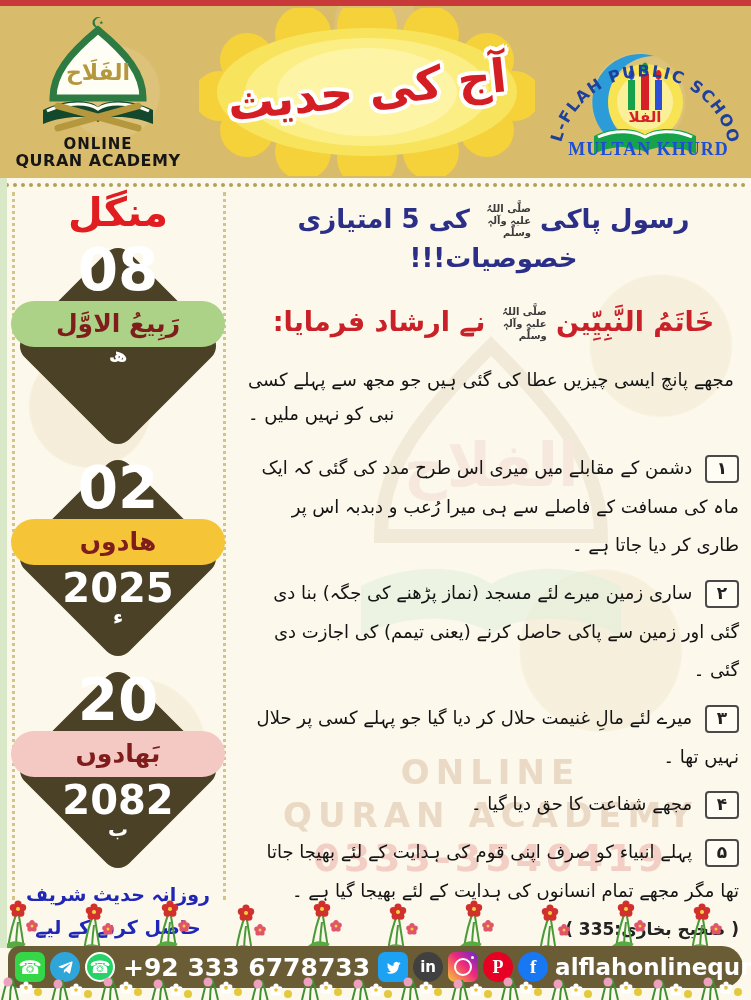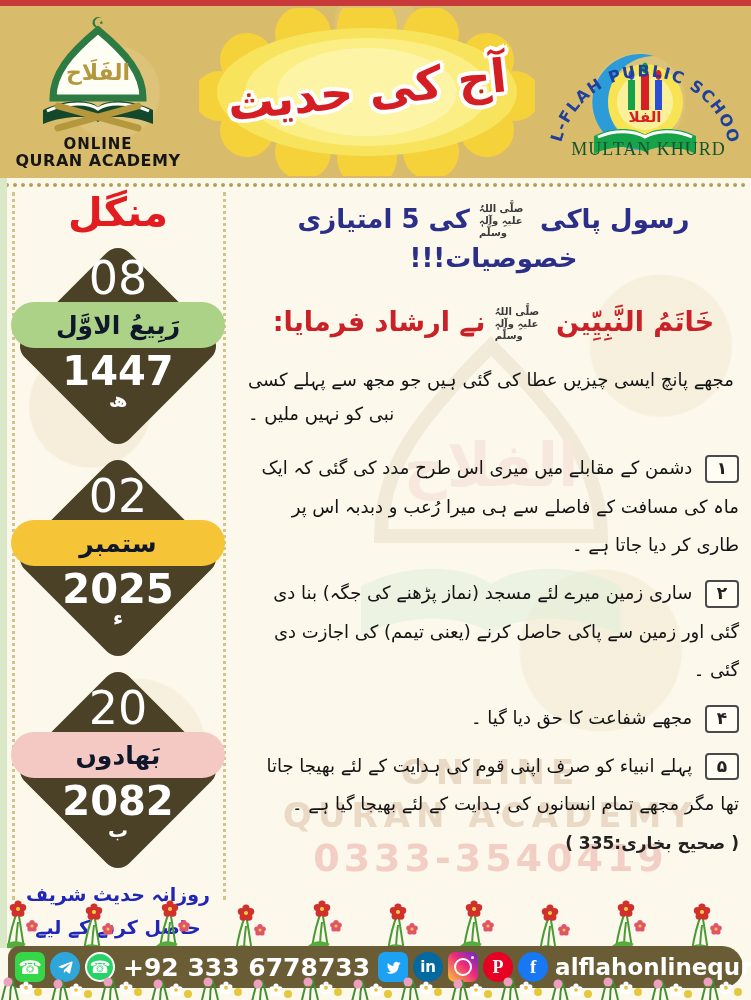--- a/index.html
+++ b/index.html
@@ -28,78 +28,78 @@
   .logo-left .en1{font-size:15px;font-weight:bold;color:#161616;letter-spacing:1px;line-height:1.1;}
   .logo-left .en2{font-size:16px;font-weight:bold;color:#161616;letter-spacing:.5px;line-height:1.15;}
   .banner{position:relative;flex:1;height:170px;}
   .banner svg{position:absolute;left:50%;top:50%;transform:translate(-50%,-50%);}
   .banner .cal{position:absolute;left:50%;top:50%;transform:translate(-50%,-54%) rotate(-6deg);
     font-size:46px;font-weight:bold;color:#d41e24;white-space:nowrap;direction:rtl;
     text-shadow:-3px -3px 0 #fff,3px -3px 0 #fff,-3px 3px 0 #fff,3px 3px 0 #fff,
                  0 -4px 0 #fff,0 4px 0 #fff,-4px 0 0 #fff,4px 0 0 #fff,0 0 2px #2c8a3e;}
   .logo-right{position:relative;width:205px;height:148px;text-align:center;}
   .logo-right .city{position:absolute;bottom:6px;left:8px;right:0;font-family:"Liberation Serif",serif;
-    font-size:18px;font-weight:normal;color:#14532d;letter-spacing:1px;}
+    font-size:18px;font-weight:bold;color:#1d4ed8;letter-spacing:1px;}
 
   .dotline{position:absolute;top:183px;left:5px;right:5px;border-top:4px dotted #b2a159;z-index:3;}
   .vdot{position:absolute;top:192px;bottom:100px;border-left:3px dotted #d3c48c;z-index:1;}
   .vdot.a{left:12px;} .vdot.b{left:223px;}
 
   
   .sidebar{position:absolute;top:186px;left:6px;width:224px;height:716px;z-index:2;}
   .day-name{margin-top:2px;text-align:center;font-size:40px;font-weight:bold;color:#e11d21;direction:rtl;line-height:1.2;}
   .dwrap{position:relative;width:216px;margin:0 auto;}
   .dwrap.d1{height:212px;margin-top:4px;}
   .dwrap.d2{height:200px;margin-top:6px;}
   .dwrap.d3{height:200px;margin-top:12px;}
   .diamond{position:absolute;left:50%;top:50%;width:148px;height:148px;
     transform:translate(-50%,-50%) rotate(45deg);background:#4b4126;border-radius:16px;}
   .dcol{position:absolute;inset:0;display:flex;flex-direction:column;align-items:center;}
-  .dnum{margin-top:14px;font-size:46px;font-weight:normal;color:#fff;line-height:1.05;}
+  .dnum{font-size:58px;font-weight:bold;color:#fff;line-height:1.05;}
   .dband{width:214px;height:46px;border-radius:24px;display:flex;align-items:center;justify-content:center;
-    font-size:25px;font-weight:bold;color:#0f172a;direction:rtl;line-height:1;}
+    font-size:25px;font-weight:bold;color:#7f1d1d;direction:rtl;line-height:1;}
   .band-green{background:#acd287;} .band-yellow{background:#f6c437;} .band-pink{background:#f5c9c3;}
   .dyear{font-size:40px;font-weight:bold;color:#fff;line-height:1.05;margin-top:2px;}
   .dera{font-size:20px;font-weight:bold;color:#fff;line-height:1;margin-top:-2px;direction:rtl;}
   .contact-note{margin:8px auto 0;width:212px;text-align:center;direction:rtl;
     font-size:19px;font-weight:bold;color:#2026b5;line-height:1.75;}
 
   
   .content{position:absolute;top:186px;left:234px;right:4px;height:716px;direction:rtl;z-index:2;}
   .watermark{position:absolute;inset:0;z-index:0;pointer-events:none;text-align:center;}
   .watermark svg{position:absolute;left:50%;top:150px;transform:translateX(-50%);opacity:.5;}
   .wmtext{position:absolute;left:0;right:0;top:565px;direction:ltr;
     font-size:34px;font-weight:bold;color:#ead9c4;letter-spacing:6px;line-height:1.25;}
   .wmnum{position:absolute;left:0;right:0;top:650px;direction:ltr;
     font-size:38px;font-weight:bold;color:#f3cec5;letter-spacing:4px;}
   .ctext{position:relative;z-index:1;padding:4px 8px 0 14px;}
   .title1{margin-top:10px;text-align:center;font-size:26px;font-weight:bold;color:#2b2f88;line-height:1.5;}
   .title2{margin-top:24px;text-align:center;font-size:27px;font-weight:bold;color:#c92127;line-height:1.5;}
   .hon{display:inline-block;font-size:10px;font-weight:bold;color:#3a3a3a;width:52px;
-       line-height:1.2;text-align:left;vertical-align:middle;}
+       line-height:1.2;text-align:right;vertical-align:middle;}
   .intro{margin-top:20px;font-size:18px;color:#141414;font-weight:500;line-height:1.9;text-align:left;}
   .hitem{margin-top:9px;font-size:18px;color:#141414;font-weight:500;line-height:2.15;text-align:right;}
   .numbox{display:inline-block;min-width:22px;padding:0 4px;margin-left:7px;border:2px solid #4a4a4a;
     border-radius:4px;background:#fffdf4;text-align:center;font-size:17px;font-weight:bold;color:#222;line-height:1.4;}
   .ref{font-size:17px;font-weight:bold;color:#222;white-space:nowrap;}
 
   
   .flowers{position:absolute;left:0;right:0;z-index:3;}
   .flowers.top{top:900px;height:52px;}
   .flowers.bottom{top:976px;height:24px;z-index:5;}
   .footer-bar{position:absolute;left:8px;right:8px;top:946px;height:42px;background:#6a5c34;
     border-radius:12px 22px 22px 12px;display:flex;align-items:center;gap:5px;padding:0 7px;box-sizing:border-box;z-index:4;}
   .ic{width:30px;height:30px;flex:0 0 auto;display:flex;align-items:center;justify-content:center;
       color:#fff;font-weight:bold;}
   .ic.sq{border-radius:7px;} .ic.ci{border-radius:50%;}
   .ic-phone{background:#35d648;font-size:19px;}
   .ic-telegram{background:#2fa6da;}
   .ic-whatsapp{background:#25d366;border:2px solid #fff;width:26px;height:26px;font-size:17px;}
   .ic-twitter{background:#1da1f2;}
-  .ic-linkedin{background:#0369a1;font-size:15px;}
+  .ic-linkedin{background:#404040;font-size:15px;}
   .ic-insta{background:linear-gradient(45deg,#f9ce34,#ee2a7b 55%,#6228d7);position:relative;}
   .ic-insta .lens{width:14px;height:14px;border:2.5px solid #fff;border-radius:50%;}
   .ic-insta .dot{position:absolute;top:4px;right:4px;width:3px;height:3px;background:#fff;border-radius:50%;}
   .ic-pinterest{background:#e60023;font-size:18px;font-family:"Liberation Serif",serif;}
   .ic-facebook{background:#1877f2;font-size:19px;font-family:"Liberation Serif",serif;}
   .fphone{color:#fff;font-size:25px;font-weight:bold;letter-spacing:0;white-space:nowrap;margin:0 3px;}
   .fhandle{color:#fff;font-size:23px;font-weight:bold;white-space:nowrap;margin-left:2px;}
 </style>
 </head>
 <body>
@@ -178,30 +178,29 @@
   <div class="vdot b"></div>
 
   <aside class="sidebar">
     <div class="day-name">منگل</div>
 
     <div class="dwrap d1">
       <div class="diamond"></div>
       <div class="dcol">
         <div class="dnum">08</div>
         <div class="dband band-green">رَبِیعُ الاوَّل</div>
-        <div class="dyear">1447</div>
         <div class="dera">ھ</div>
       </div>
     </div>
 
     <div class="dwrap d2">
       <div class="diamond"></div>
       <div class="dcol">
         <div class="dnum">02</div>
-        <div class="dband band-yellow">ستمبر</div>
+        <div class="dband band-yellow">ھادوں</div>
         <div class="dyear">2025</div>
         <div class="dera">ء</div>
       </div>
     </div>
 
     <div class="dwrap d3">
       <div class="diamond"></div>
       <div class="dcol">
         <div class="dnum">20</div>
         <div class="dband band-pink">بَھادوں</div>
@@ -242,20 +241,24 @@
 
       <p class="intro">مجھے پانچ ایسی چیزیں عطا کی گئی ہیں جو مجھ سے پہلے کسی نبی کو نہیں ملیں ۔</p>
 
       <div class="hitem">
         <span class="numbox">۱</span>
         <span>دشمن کے مقابلے میں میری اس طرح مدد کی گئی کہ ایک ماہ کی مسافت کے فاصلے سے ہی میرا رُعب و دبدبہ اس پر طاری کر دیا جاتا ہے ۔</span>
       </div>
       <div class="hitem">
         <span class="numbox">۲</span>
         <span>ساری زمین میرے لئے مسجد (نماز پڑھنے کی جگہ) بنا دی گئی اور زمین سے پاکی حاصل کرنے (یعنی تیمم) کی اجازت دی گئی ۔</span>
+      </div>
+      <div class="hitem">
+        <span class="numbox">۳</span>
+        <span>میرے لئے مالِ غنیمت حلال کر دیا گیا جو پہلے کسی پر حلال نہیں تھا ۔</span>
       </div>
       <div class="hitem">
         <span class="numbox">۴</span>
         <span>مجھے شفاعت کا حق دیا گیا ۔</span>
       </div>
       <div class="hitem">
         <span class="numbox">۵</span>
         <span>پہلے انبیاء کو صرف اپنی قوم کی ہدایت کے لئے بھیجا جاتا تھا مگر مجھے تمام انسانوں کی ہدایت کے لئے بھیجا گیا ہے ۔</span>
         <span class="ref">( صحیح بخاری:335 )</span>
       </div>

